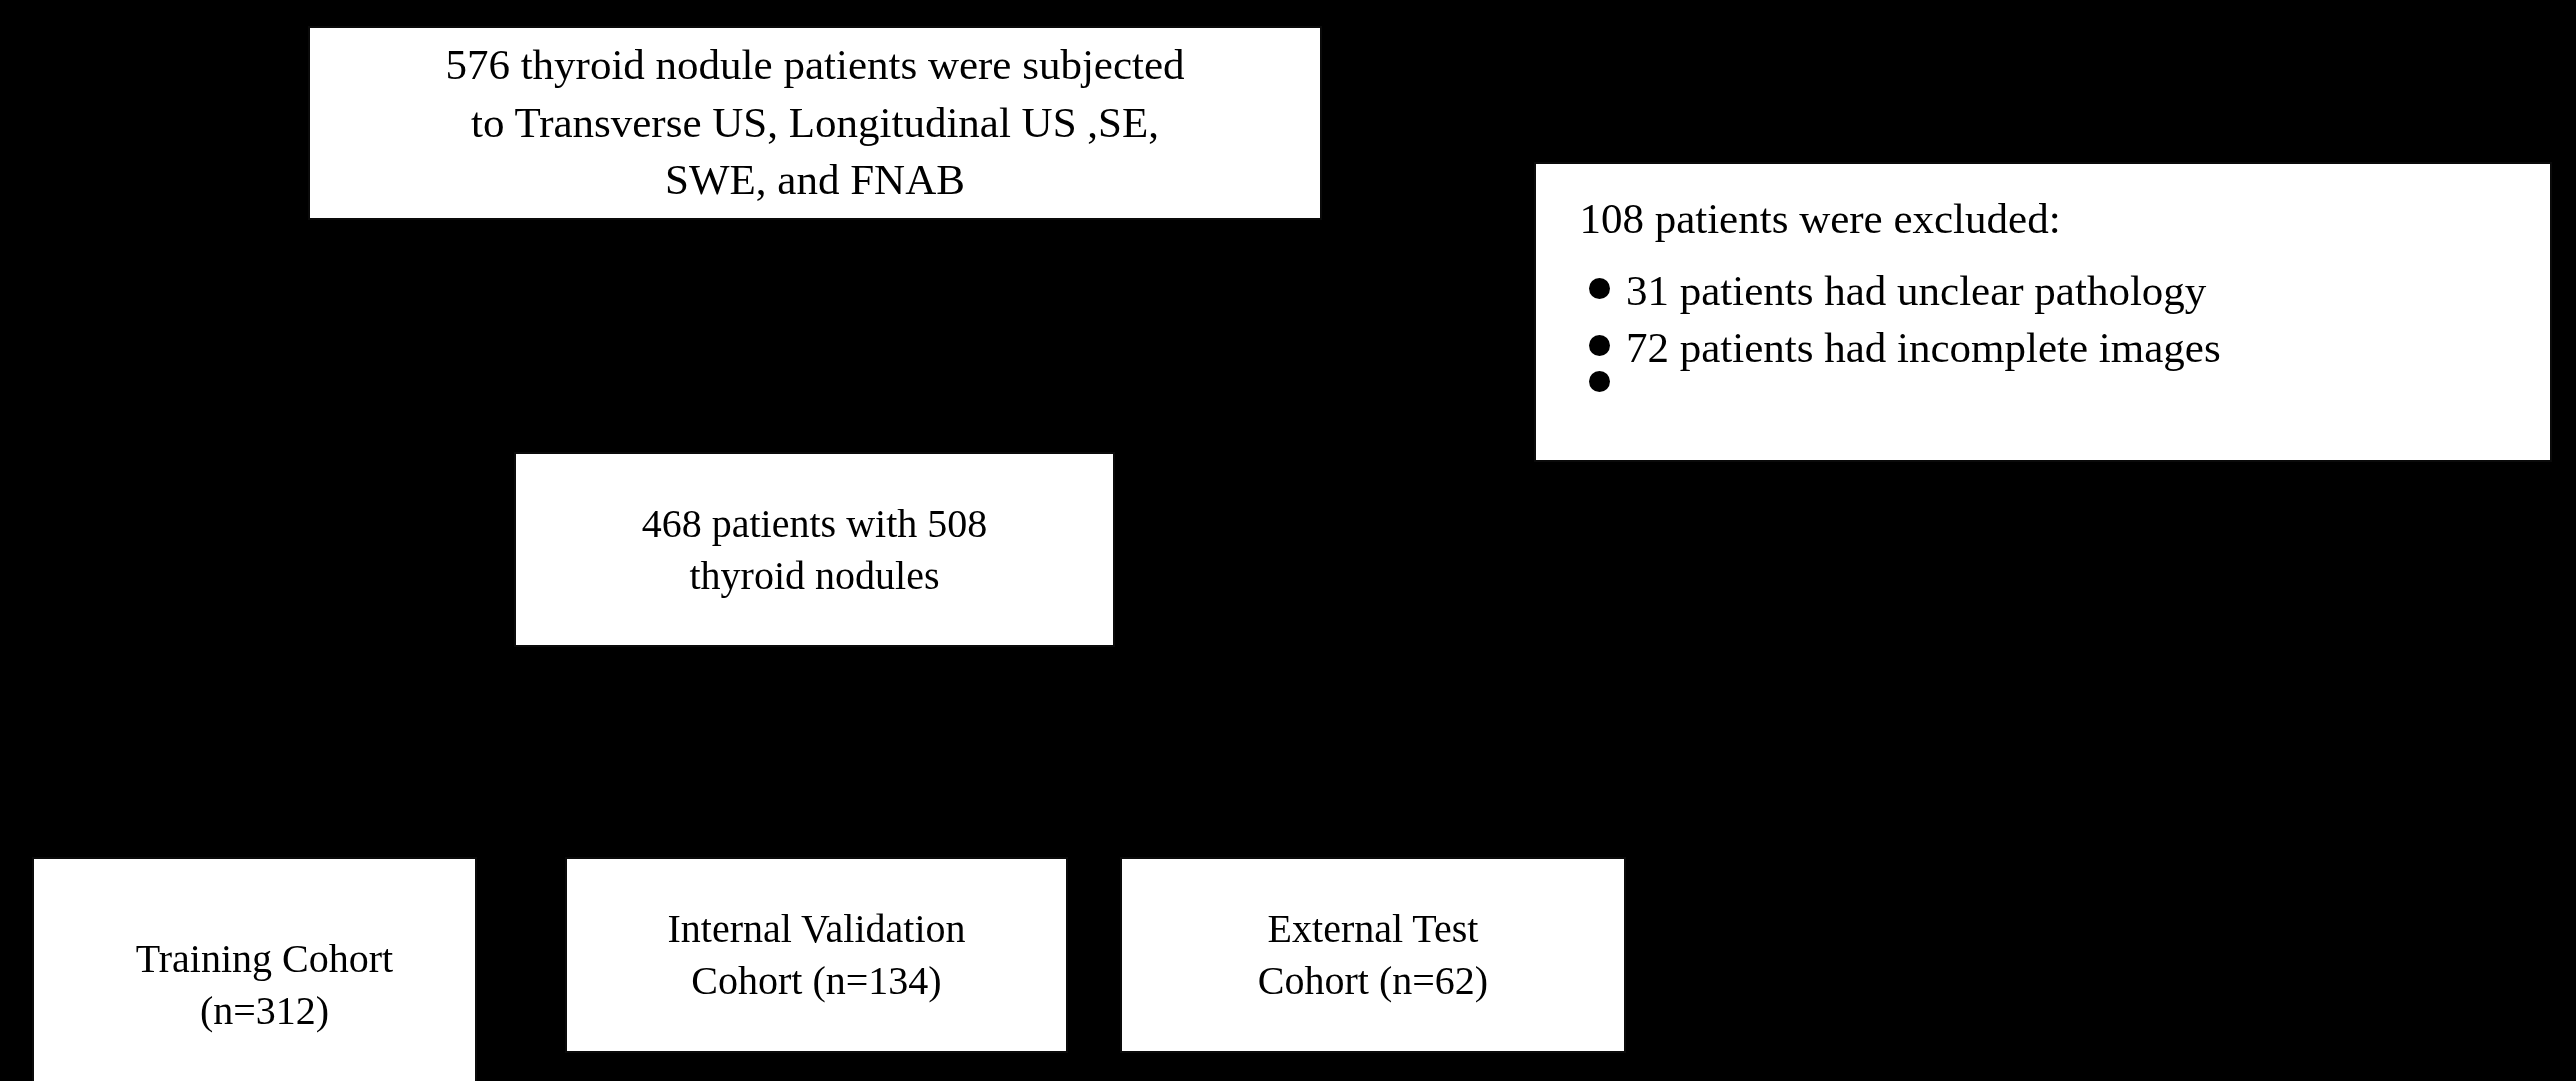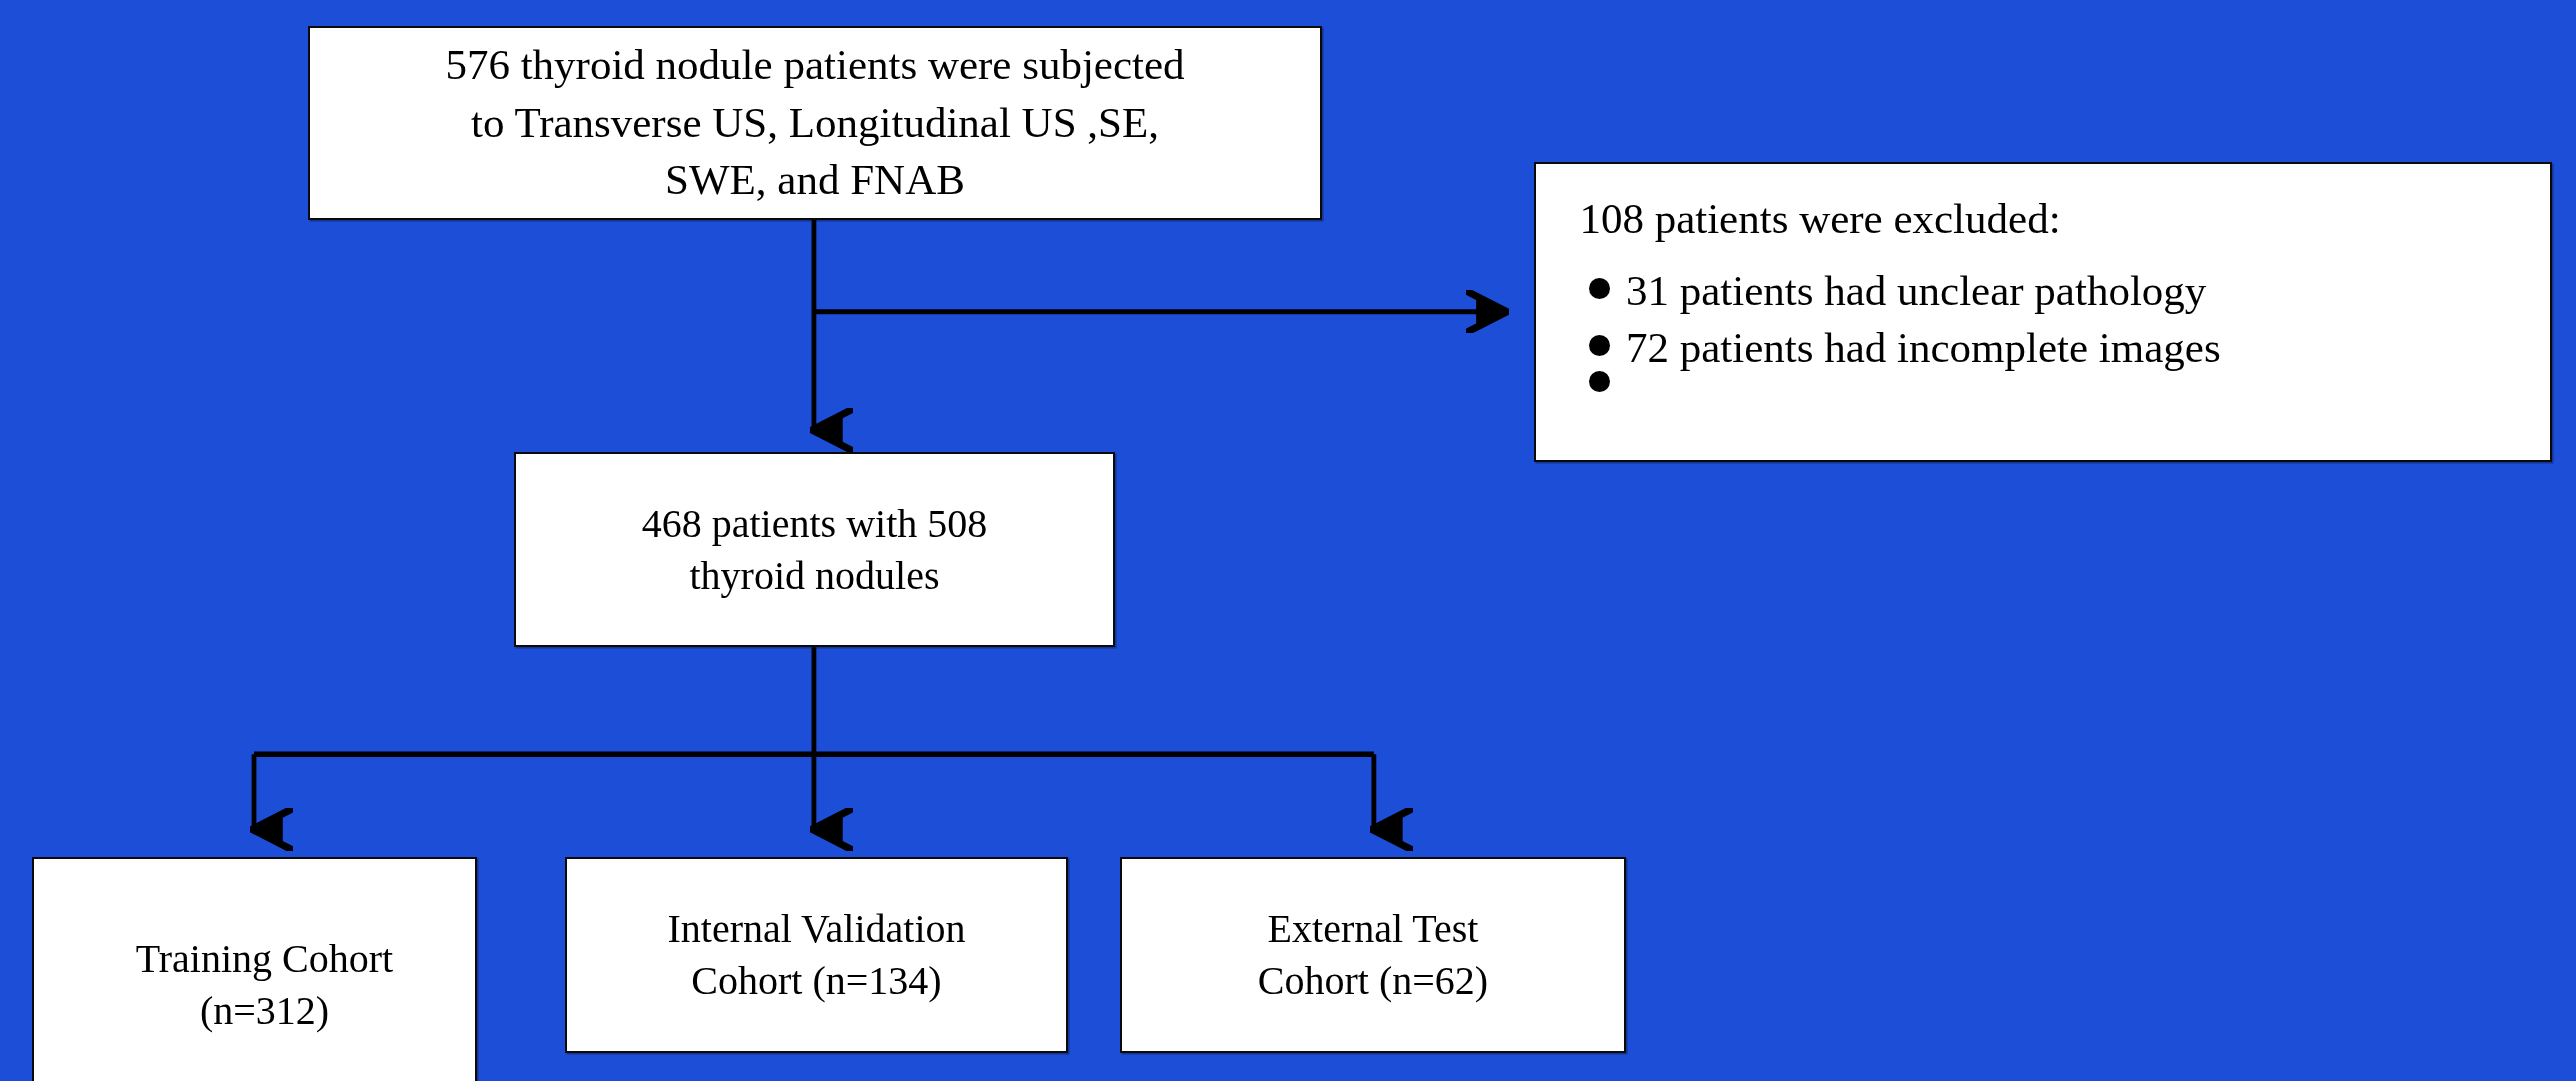--- a/index.html
+++ b/index.html
@@ -9,21 +9,21 @@
     background: #ffffff;
   }
   body {
     font-family: "Liberation Serif", "DejaVu Serif", serif;
   }
 
   #flowchart-root {
     position: relative;
     width: 2576px;
     height: 1082px;
-    background: #1d4ed8;
+    background: #000000;
     overflow: hidden;
   }
 
   
   #connector-layer {
     position: absolute;
     left: 0;
     top: 0;
     width: 2576px;
     height: 1082px;

